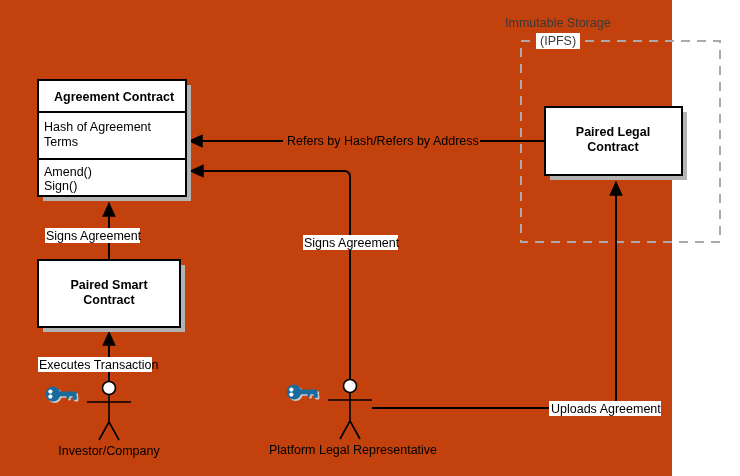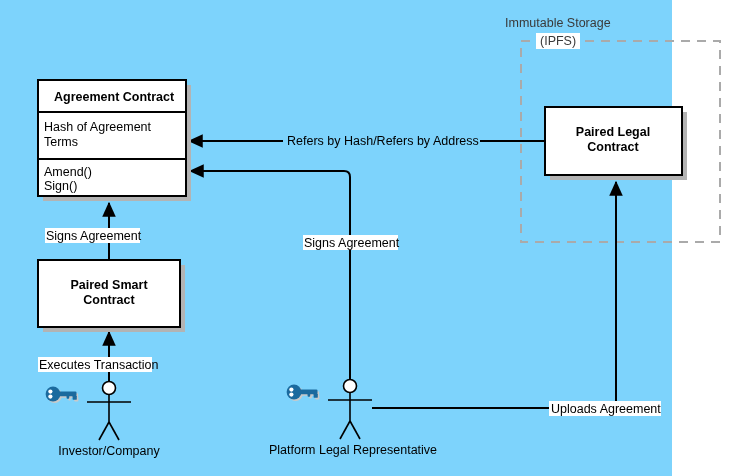--- a/index.html
+++ b/index.html
@@ -10,21 +10,21 @@
   body {
     width: 740px;
     height: 476px;
     font-family: "Liberation Sans", sans-serif;
     overflow: hidden;
   }
   #diagram-root {
     position: relative;
     width: 672px;
     height: 476px;
-    background: #7dd3fc;
+    background: #c2410c;
   }
   svg#diagram {
     display: block;
     width: 740px;
     height: 476px;
   }
   .cls-box-fill { fill: #ffffff; stroke: #000000; stroke-width: 2; }
   .cls-shadow { fill: #b3b3b3; stroke: none; }
   .cls-divider { stroke: #000000; stroke-width: 2; }
   .edge { stroke: #000000; stroke-width: 2; fill: none; }

